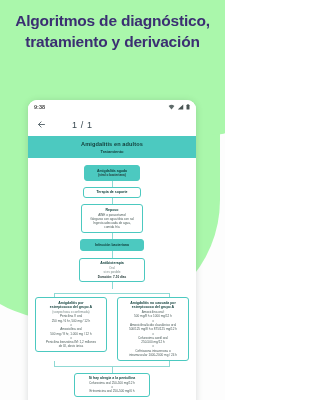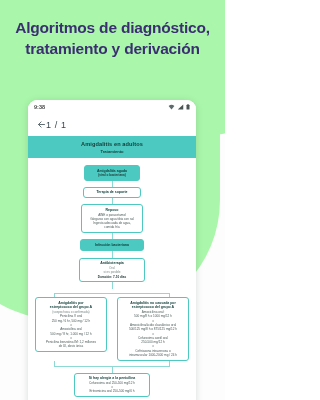--- a/index.html
+++ b/index.html
@@ -25,21 +25,21 @@
     left: 120px; top: -70px;
     width: 160px; height: 205px;
     background: #aaf7ab;
     border-radius: 0 0 70px 0;
     z-index: 0;
   }
 
   
   .headline {
     position: absolute; z-index: 3;
-    left: 0; top: 17px; width: 225px;
+    left: 0; top: 10px; width: 225px;
     text-align: center;
     color: #3b2f72;
     font-size: 15.5px;
     line-height: 21px;
     font-weight: 600;
     letter-spacing: -0.2px;
     padding: 0 10px;
   }
 
   
@@ -59,21 +59,21 @@
     padding: 0 6px;
     background: #ffffff;
   }
   .clock { font-size: 5.5px; color: #4a4a4a; font-weight: 600; }
   .sysicons { display: flex; align-items: center; gap: 2px; }
   .ic { display: block; }
 
   .appbar {
     height: 23px;
     display: flex; align-items: center;
-    gap: 0;
+    gap: 26px;
     padding: 0 9px;
     background: #ffffff;
   }
   .backarrow { width: 9px; height: 9px; flex: none; }
   .pagecount { font-size: 9px; color: #37474f; letter-spacing: 0.6px; }
 
   .sheethead {
     background: #4cc9c0;
     padding: 5px 6px 4px;
     text-align: center;

